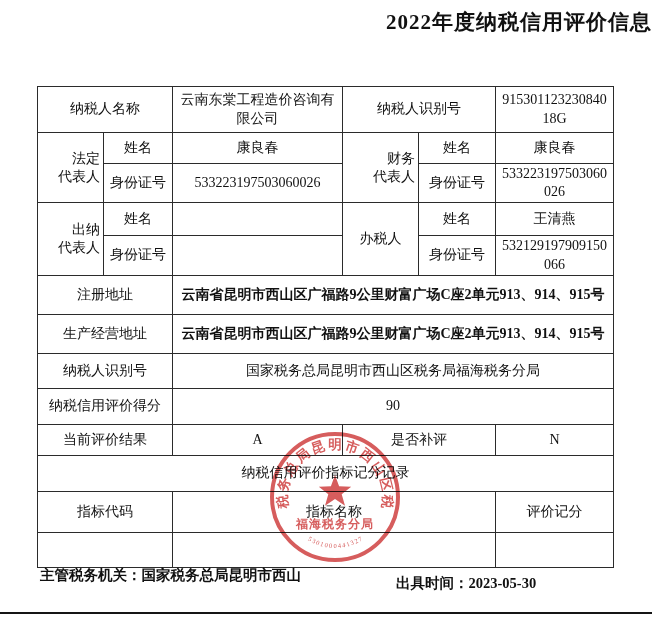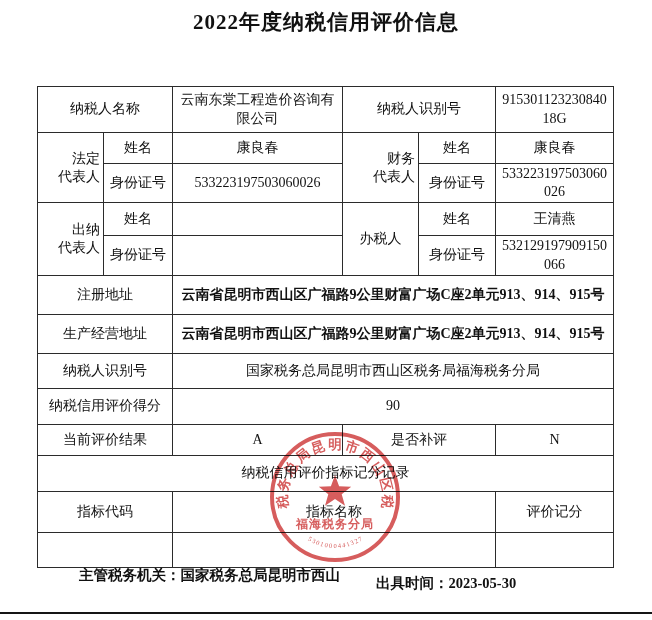--- a/index.html
+++ b/index.html
@@ -2,40 +2,40 @@
 <html><head>
 <meta charset="utf-8">
 <style>
   html,body{margin:0;padding:0;}
   body{
     width:652px;height:620px;position:relative;background:#ffffff;
     font-family:"Liberation Serif","DejaVu Serif",serif;color:#111;
     overflow:hidden;
   }
   .doc-title{
-    position:absolute;top:8px;left:0;width:652px;text-align:center;
+    position:absolute;top:8px;left:0;width:652px;text-align:right;
     font-size:21px;font-weight:bold;letter-spacing:1px;
   }
   table.info-table{
     position:absolute;left:37px;top:86px;width:576px;
     border-collapse:collapse;table-layout:fixed;
   }
   table.info-table td{
     border:1.5px solid #2b2b2b;text-align:center;vertical-align:middle;
     font-size:14px;line-height:1.3;padding:1px 3px;overflow:hidden;
   }
   td.num{word-break:break-all;font-size:13.5px;}
   td.addr{font-size:14px;font-weight:bold;}
   .two-line span{display:block;text-align:right;}
   .footer-authority{
-    position:absolute;left:40px;top:566px;width:300px;text-align:right;
+    position:absolute;left:40px;top:566px;width:300px;text-align:left;
     font-size:14.5px;font-weight:bold;line-height:1.35;
   }
   .footer-date{
-    position:absolute;left:376px;top:574px;font-size:14.5px;font-weight:bold;
+    position:absolute;left:396px;top:574px;font-size:14.5px;font-weight:bold;
   }
   .bottom-rule{
     position:absolute;left:0;top:612px;width:652px;height:2px;background:#151515;
   }
   .seal{
     position:absolute;left:266px;top:428px;width:138px;height:138px;
     opacity:.85;mix-blend-mode:multiply;pointer-events:none;
   }
 </style>
 </head>

